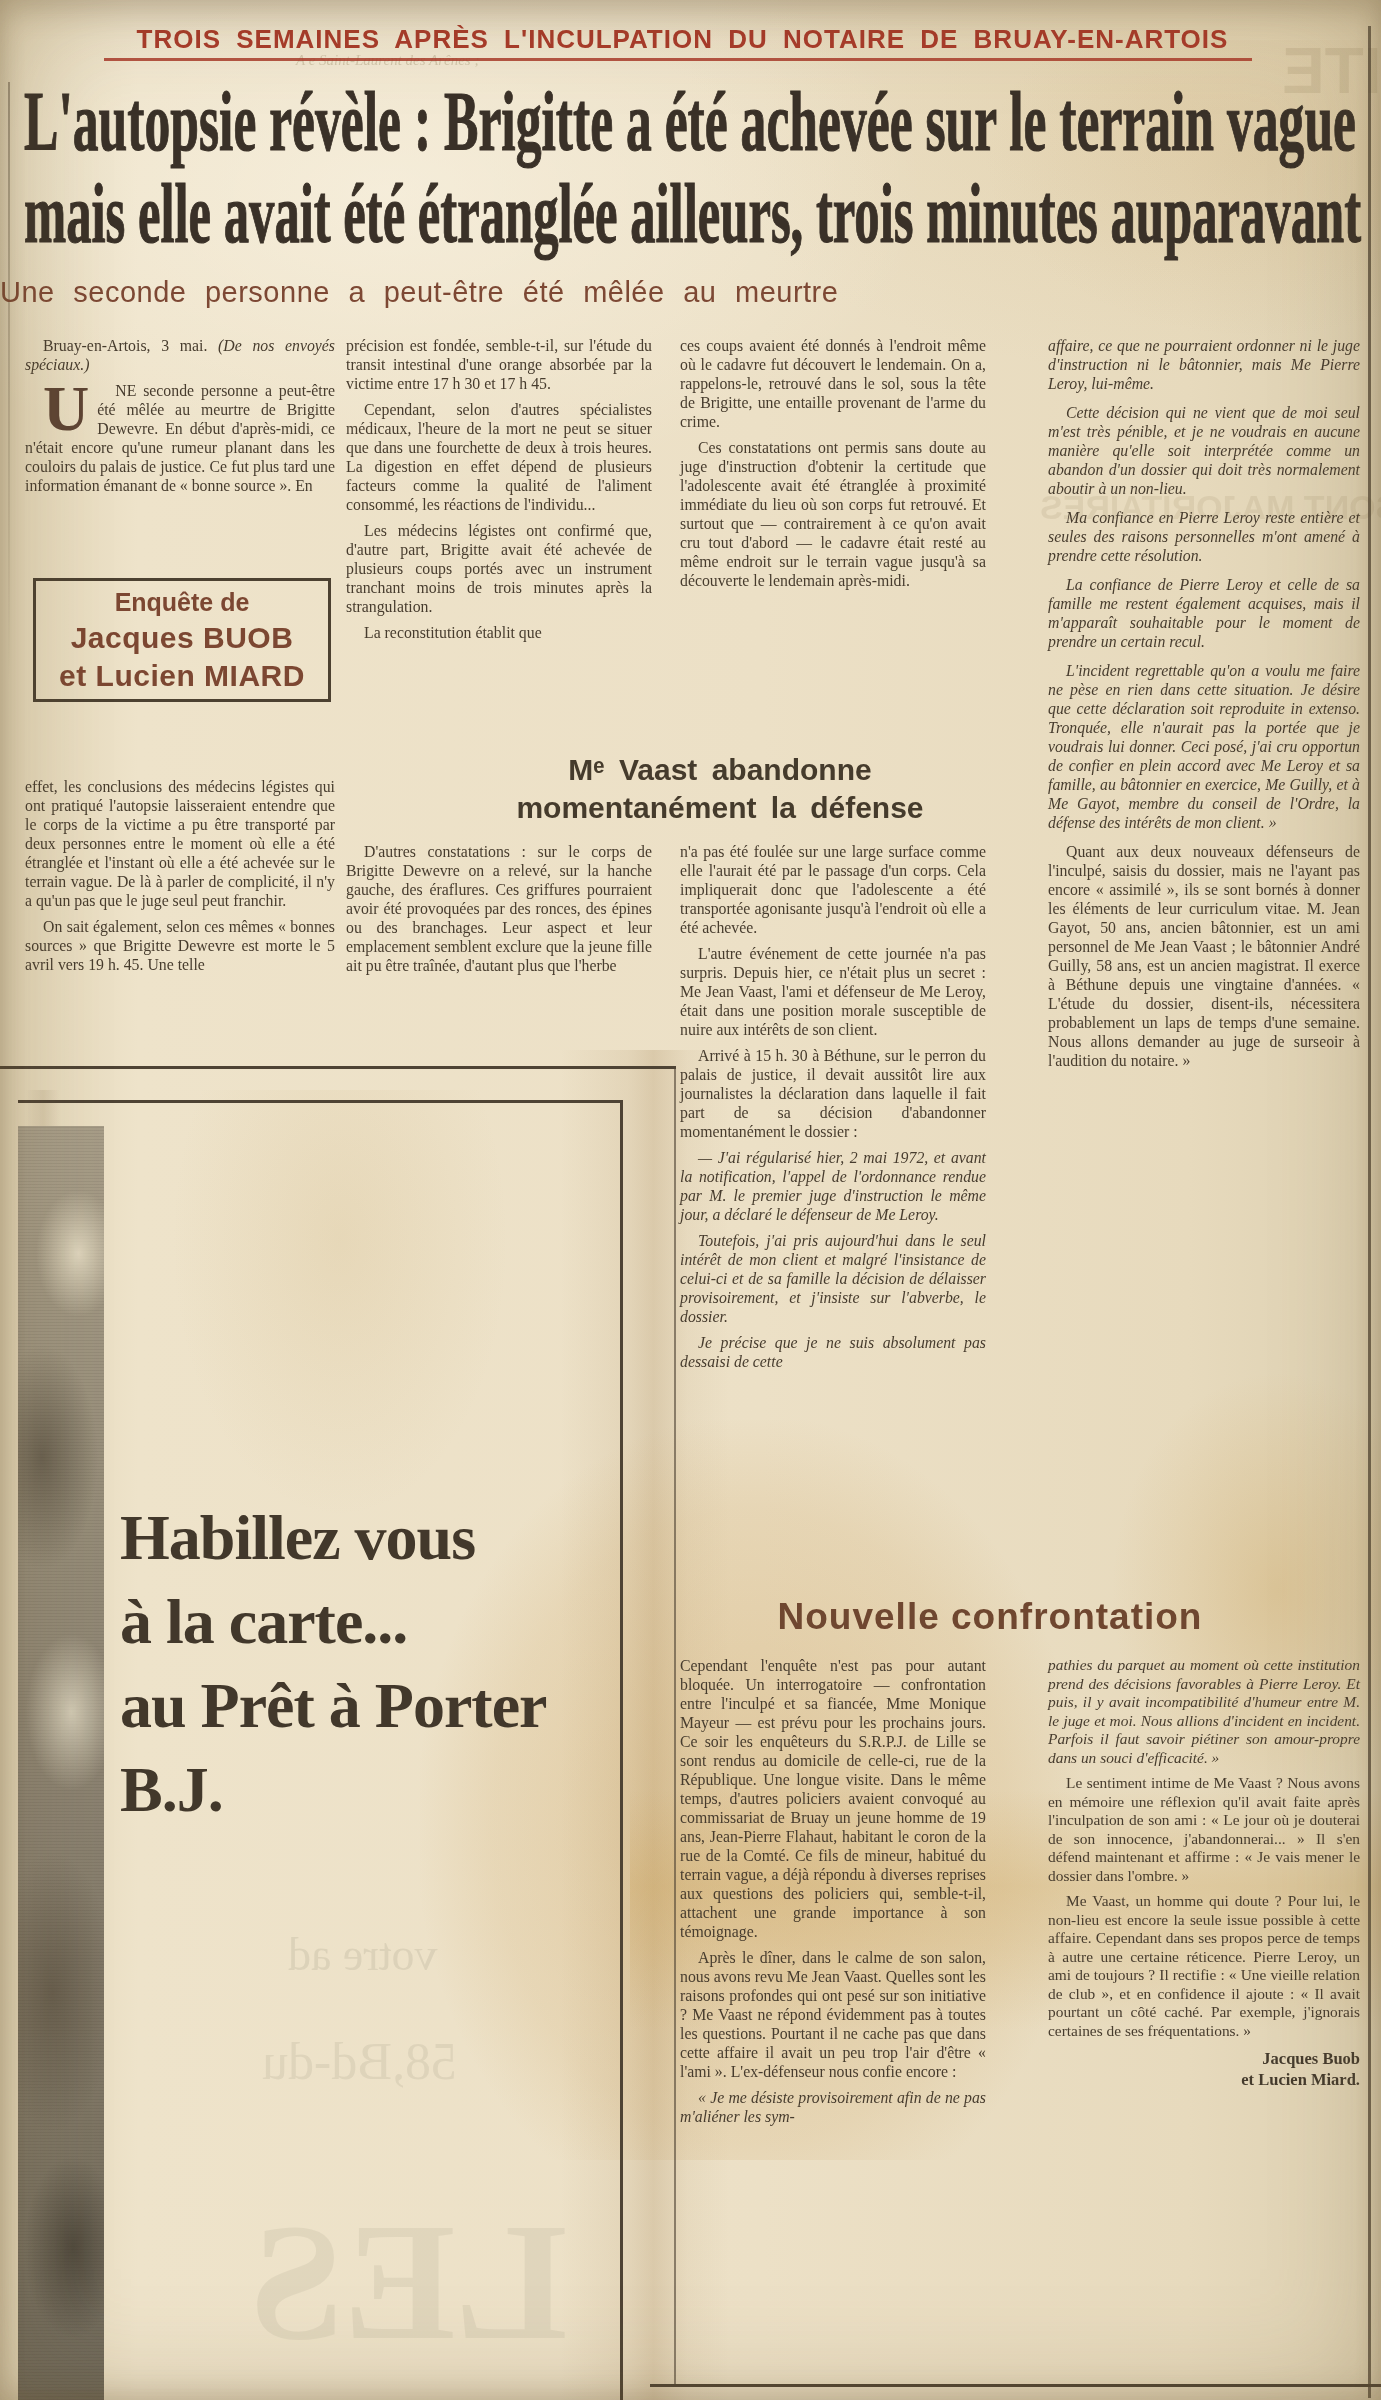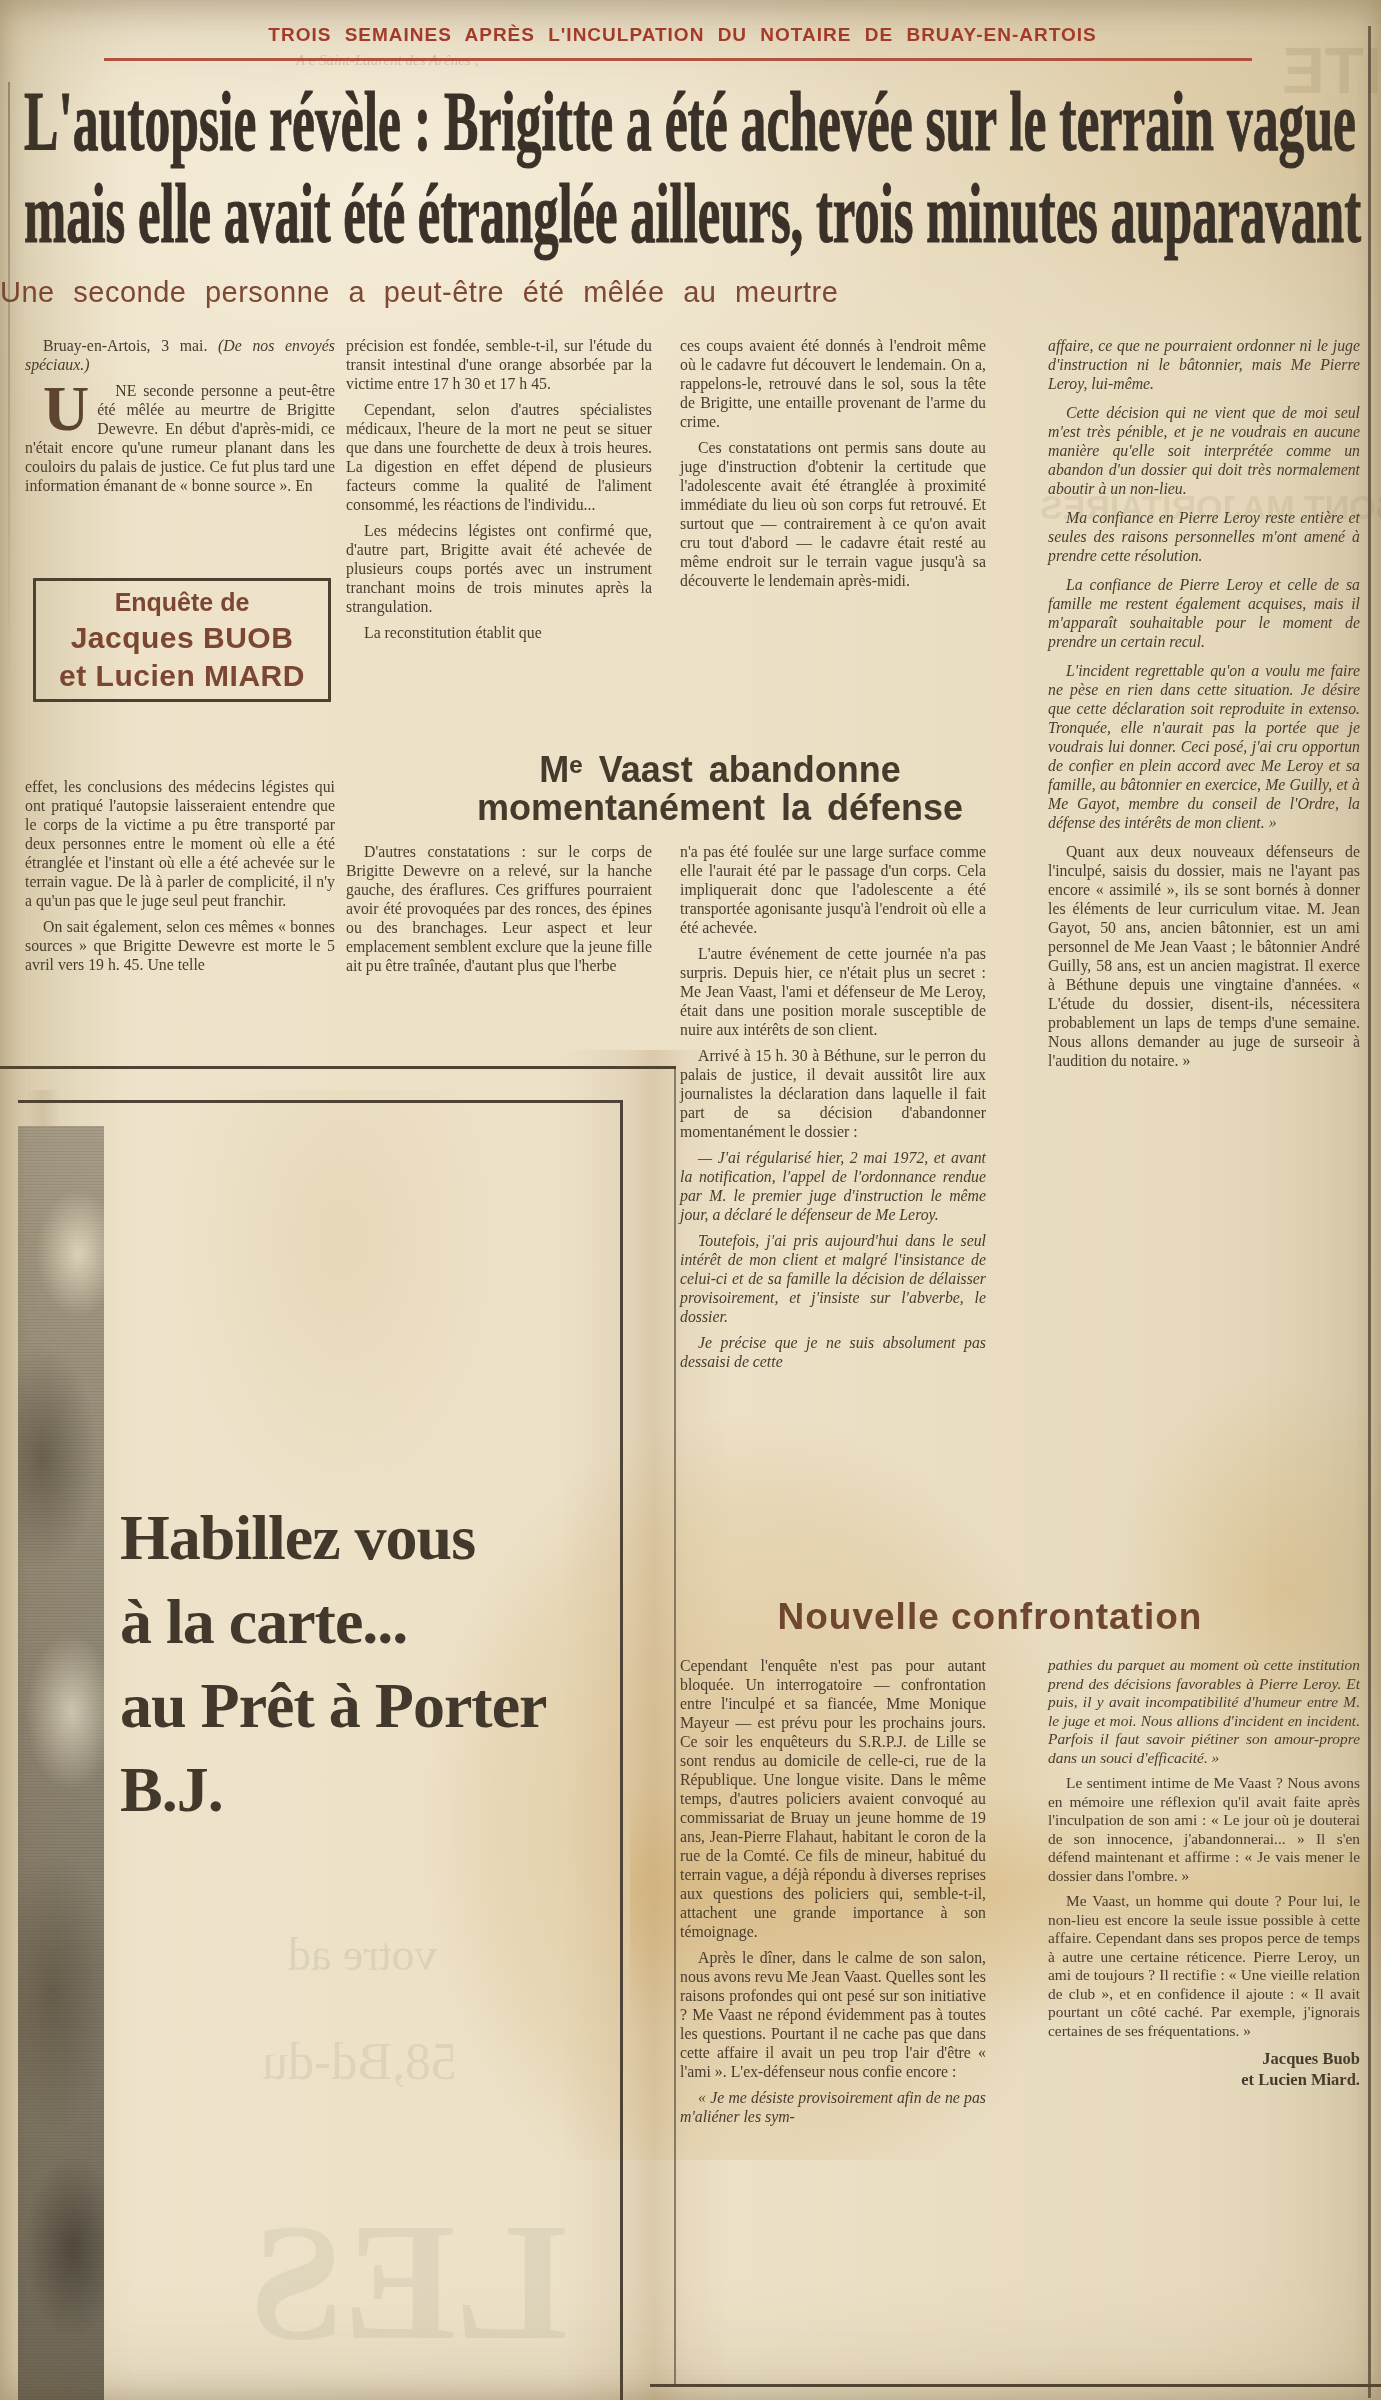--- a/index.html
+++ b/index.html
@@ -21,21 +21,21 @@
   #stain-right{left:1110px;top:1370px;width:271px;height:440px;background:radial-gradient(ellipse at 62% 50%,rgba(197,150,68,.28),transparent 70%);}
   #stain-midleft{left:170px;top:1090px;width:340px;height:430px;background:radial-gradient(ellipse at 50% 35%,rgba(188,152,84,.14),transparent 70%);}
   #stain-crease-left{left:26px;top:1090px;width:34px;height:1310px;background:linear-gradient(90deg,transparent,rgba(110,85,50,.12),transparent);}
   #stain-topright{left:980px;top:40px;width:400px;height:300px;background:radial-gradient(ellipse at 70% 40%,rgba(180,140,80,.12),transparent 70%);}
 
   .rule{position:absolute;background:#4e4334;z-index:5;}
   .ghost{position:absolute;z-index:2;color:#8d7a53;font-family:"Liberation Serif",serif;white-space:nowrap;}
   .mirror{transform:scaleX(-1);}
 
   .kicker{position:absolute;left:0;right:16px;top:24px;z-index:10;text-align:center;
-    font-family:"Liberation Sans",sans-serif;font-weight:bold;font-size:19px;
+    font-family:"Liberation Sans",sans-serif;font-weight:bold;font-size:26px;
     letter-spacing:1px;word-spacing:7px;color:#a93a2a;}
   .kicker-rule{position:absolute;left:104px;top:58px;width:1148px;height:3px;background:#a93a2a;opacity:.85;z-index:10;}
   .headline{position:absolute;z-index:10;}
   .headline text{font-family:"Liberation Serif",serif;font-weight:bold;fill:#3a3128;stroke:#3a3128;stroke-width:1.1;}
   .subhead{position:absolute;left:0;right:45px;top:276px;z-index:10;text-align:left;
     font-family:"Liberation Sans",sans-serif;font-weight:normal;font-size:29px;
     word-spacing:10px;letter-spacing:.5px;color:#7d4834;}
 
   .body-col{position:absolute;z-index:10;color:#473c2e;font-size:15.8px;line-height:19px;text-align:justify;}
   .body-col p{margin:0 0 7px 0;text-indent:18px;}
@@ -46,21 +46,21 @@
   .dateline .note{font-style:italic;}
   .dropcap{float:left;font-weight:bold;font-size:64px;line-height:50px;padding:3px 8px 0 0;color:#5d4433;}
 
   .byline-box{position:absolute;left:33px;top:578px;width:292px;height:118px;z-index:10;
     border:3px solid #4c4131;display:flex;flex-direction:column;align-items:center;justify-content:center;gap:4px;
     font-family:"Liberation Sans",sans-serif;font-weight:bold;color:#7c4732;}
   .byline-box .bl1{font-size:25px;}
   .byline-box .bl2{font-size:30px;letter-spacing:.5px;}
 
   .section-h1{position:absolute;left:420px;top:751px;width:600px;z-index:10;text-align:center;
-    font-family:"Liberation Sans",sans-serif;font-weight:bold;font-size:36px;line-height:38px;
+    font-family:"Liberation Sans",sans-serif;font-weight:bold;font-size:30px;line-height:38px;
     color:#453b2c;word-spacing:6px;}
   .section-h2{position:absolute;left:690px;top:1596px;width:600px;z-index:10;text-align:center;
     font-family:"Liberation Sans",sans-serif;font-weight:bold;font-size:37px;color:#6f4730;letter-spacing:1px;}
 
   .ad-photo{position:absolute;left:18px;top:1126px;width:86px;height:1274px;z-index:6;
     background:
       radial-gradient(60px 90px at 70% 10%, rgba(232,223,198,.85), transparent 70%),
       radial-gradient(80px 160px at 28% 26%, rgba(60,52,40,.50), transparent 70%),
       radial-gradient(70px 120px at 62% 46%, rgba(236,229,206,.70), transparent 65%),
       radial-gradient(90px 200px at 40% 68%, rgba(70,60,45,.45), transparent 70%),

